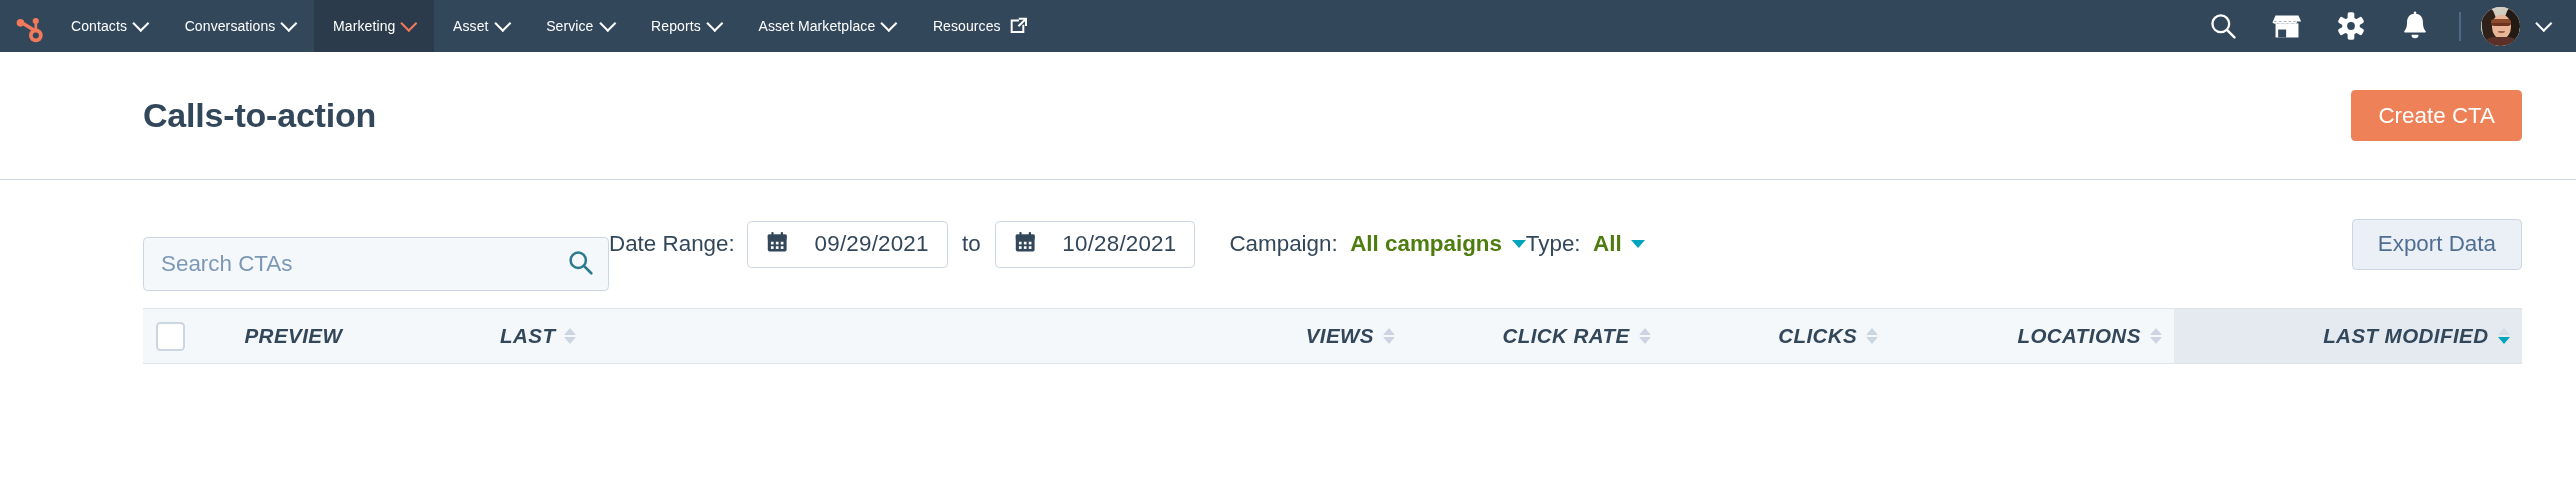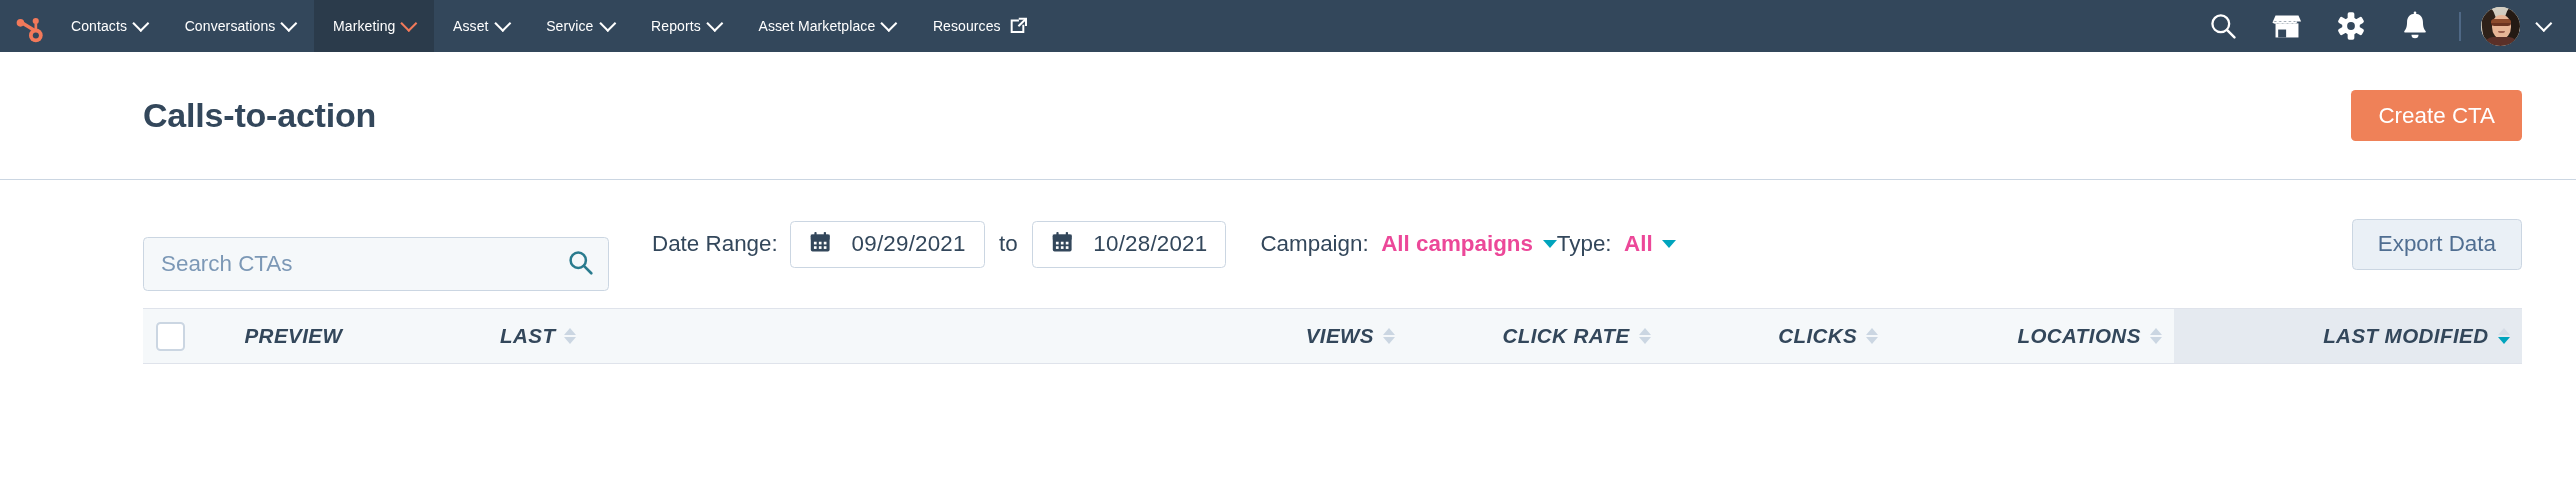--- a/index.html
+++ b/index.html
@@ -164,33 +164,33 @@
   .fl-label {
     font-size: 22.4px;
     color: #33475b;
     white-space: nowrap;
   }
   .date-field {
     height: 47px;
     border: 1.4px solid #cbd6e2;
     border-radius: 4.5px;
     background: #ffffff;
-    display: flex; align-items: center; gap: 20px;
+    display: flex; align-items: center; gap: 26px;
     padding: 0 18px;
     cursor: pointer;
   }
   .date-field .dtext {
     font-size: 22.4px;
     color: #33475b;
     white-space: nowrap;
     letter-spacing: 0.2px;
   }
   .dd-link {
     font-size: 22.4px;
-    color: #ec4899;
+    color: #4d7c0f;
     font-weight: 700;
     cursor: pointer;
     white-space: nowrap;
     display: inline-flex; align-items: center; gap: 9.8px;
   }
   .caret {
     width: 0; height: 0;
     border-left: 7.2px solid transparent;
     border-right: 7.2px solid transparent;
     border-top: 8px solid #00a4bd;
@@ -388,21 +388,21 @@
   <div class="search-box">
     <input type="text" placeholder="Search CTAs" style="">
     <span class="mag">
       <svg width="27" height="27" viewBox="0 0 30 30" aria-hidden="true">
         <circle cx="12.5" cy="12.5" r="8.5" fill="none" stroke="#2a7b8e" stroke-width="2.8"></circle>
         <line x1="18.8" y1="18.8" x2="27" y2="27" stroke="#2a7b8e" stroke-width="3" stroke-linecap="round"></line>
       </svg>
     </span>
   </div>
 
-  <span class="fl-label" style="margin-left:43px;">Date Range:</span>
+  <span class="fl-label" style="">Date Range:</span>
 
   <div class="date-field" style="margin-left:12.5px;">
     <span>
       <svg width="22.4" height="22.4" viewBox="0 0 25 25" aria-hidden="true">
         <rect x="2" y="4" width="21" height="19" rx="2" fill="#33475b"></rect>
         <rect x="2" y="4" width="21" height="5.5" fill="#33475b"></rect>
         <rect x="5.5" y="12" width="3" height="3" fill="#ffffff"></rect>
         <rect x="11" y="12" width="3" height="3" fill="#ffffff"></rect>
         <rect x="16.5" y="12" width="3" height="3" fill="#ffffff"></rect>
         <rect x="5.5" y="17" width="3" height="3" fill="#ffffff"></rect>

